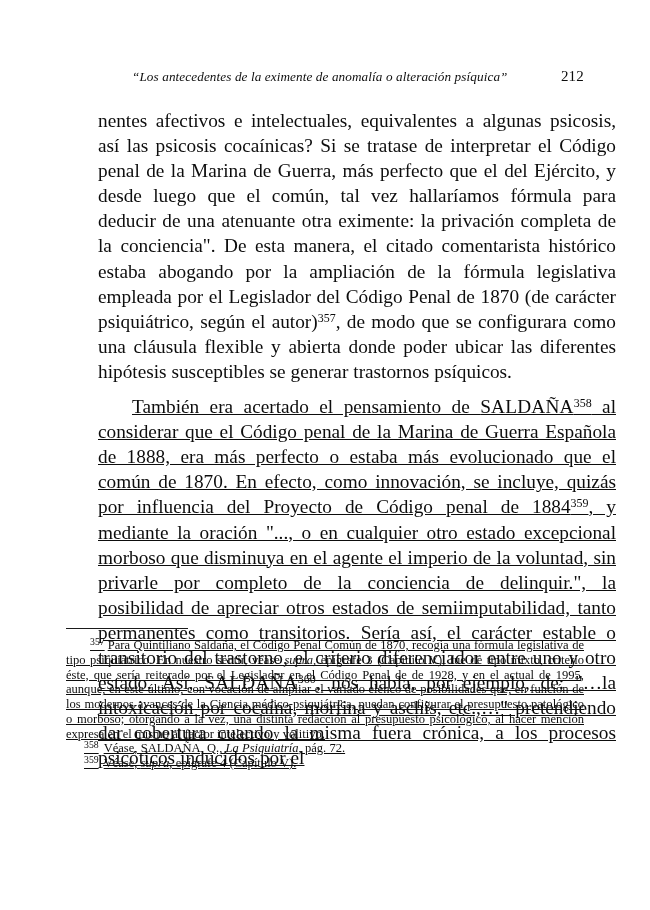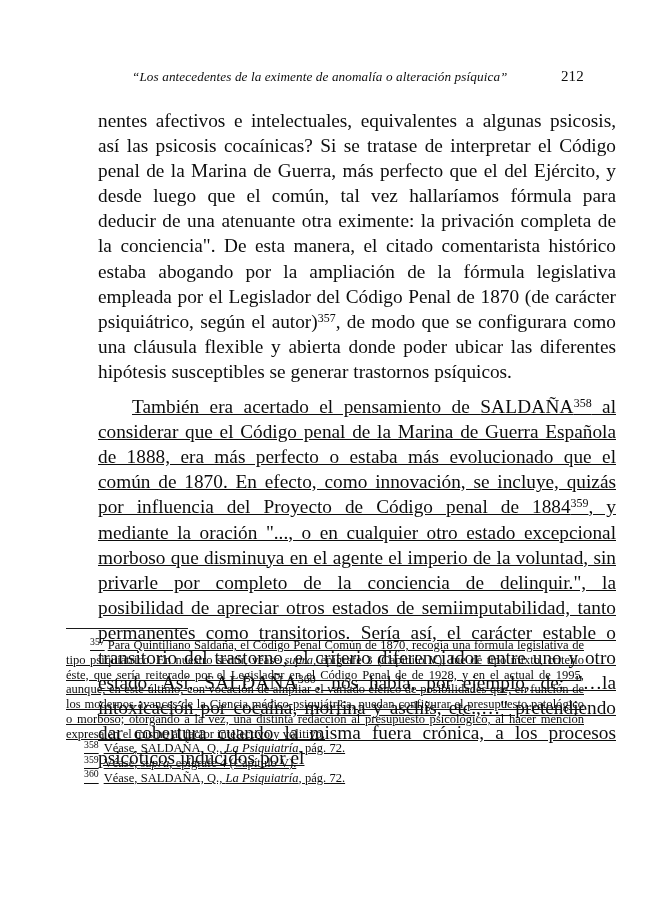--- a/index.html
+++ b/index.html
@@ -140,17 +140,16 @@
   <div class="footnotes">
 
     <div class="fn-rule"></div>
 
     <p class="fn fn-long"><span class="fn-num">357</span><span>Para Quintiliano Saldaña, el Código Penal Común de 1870, recogía una fórmula legislativa de tipo psiquiátrico. En nuestro sentir, véase </span><em>supra</em><span>, epígrafe 3 (Capítulo V), fue de tipo mixto, criterio éste, que sería reiterado por el Legislador en el Código Penal de de 1928, y en el actual de 1995, aunque, en este último, con vocación de ampliar el variado elenco de posibilidades que, en función de los modernos avances de la Ciencia médico-psiquiátrica, puedan configurar el presupuesto patológico o morboso; otorgando a la vez, una distinta redacción al presupuesto psicológico, al hacer mención expresa en el mismo al factor intelectivo y volitivo.</span></p>
 
     <p class="fn fn-short"><span class="fn-num">358</span><span>Véase, SALDAÑA, Q., </span><em>La Psiquiatría</em><span>, pág. 72.</span></p>
 
     <p class="fn fn-short"><span class="fn-num">359</span><span>Véase, </span><em>supra</em><span>, epígrafe 4 (Capítulo V).</span></p>
 
-    <p class="fn fn-short"><span class="fn-num">360</span><span>Véase, SALDAÑA, Q., </span><em>La Psiquiatría</em><span>, pág. 72.</span></p>
 
   </div>
 
 </div>
 
 </body></html>

